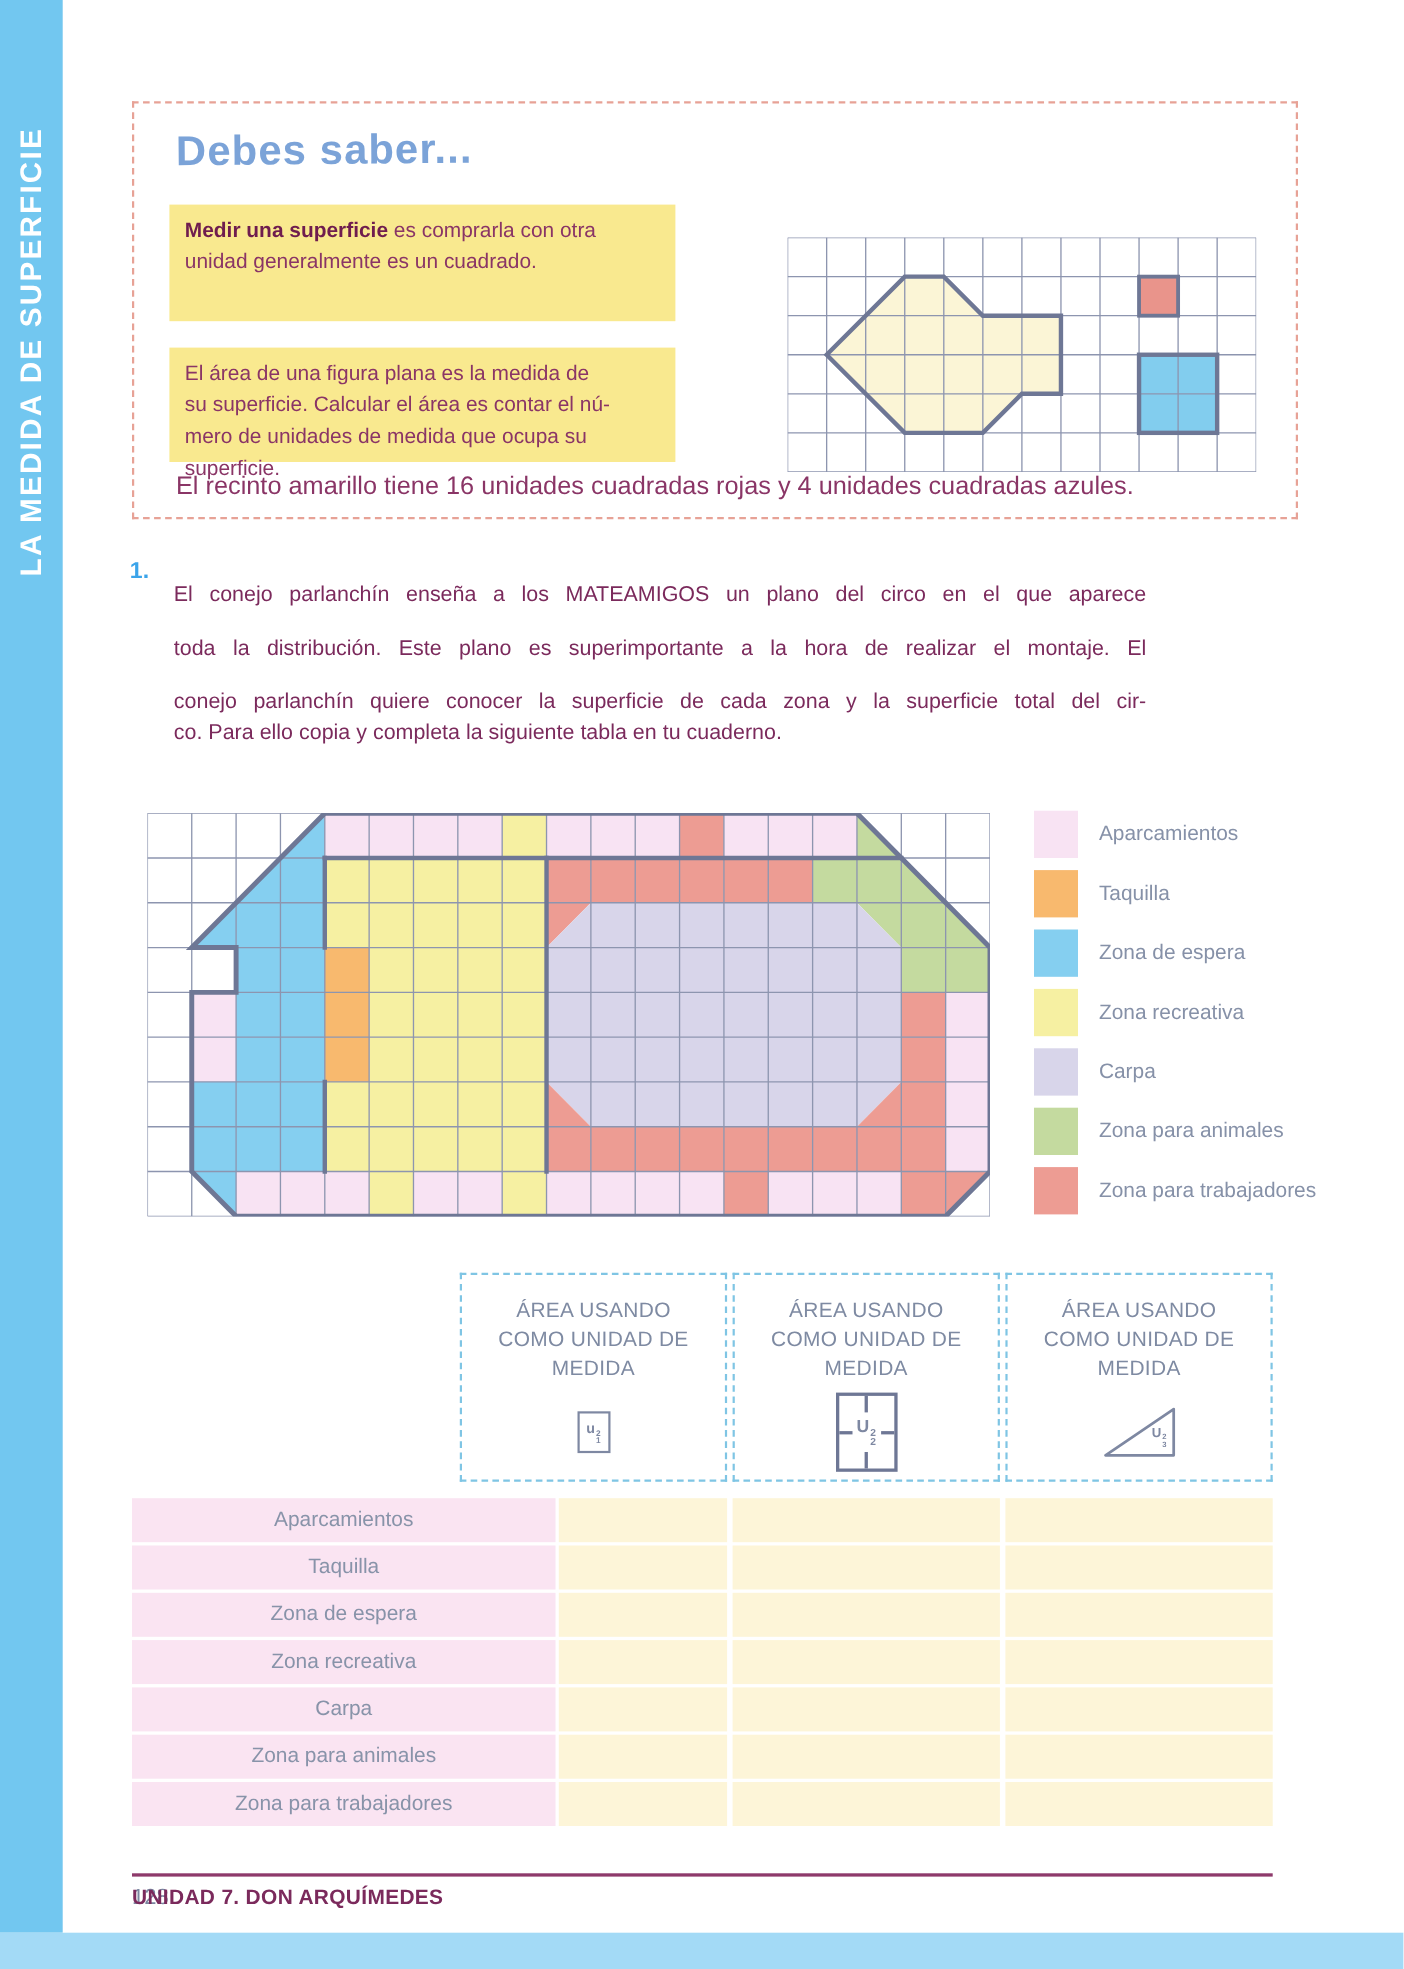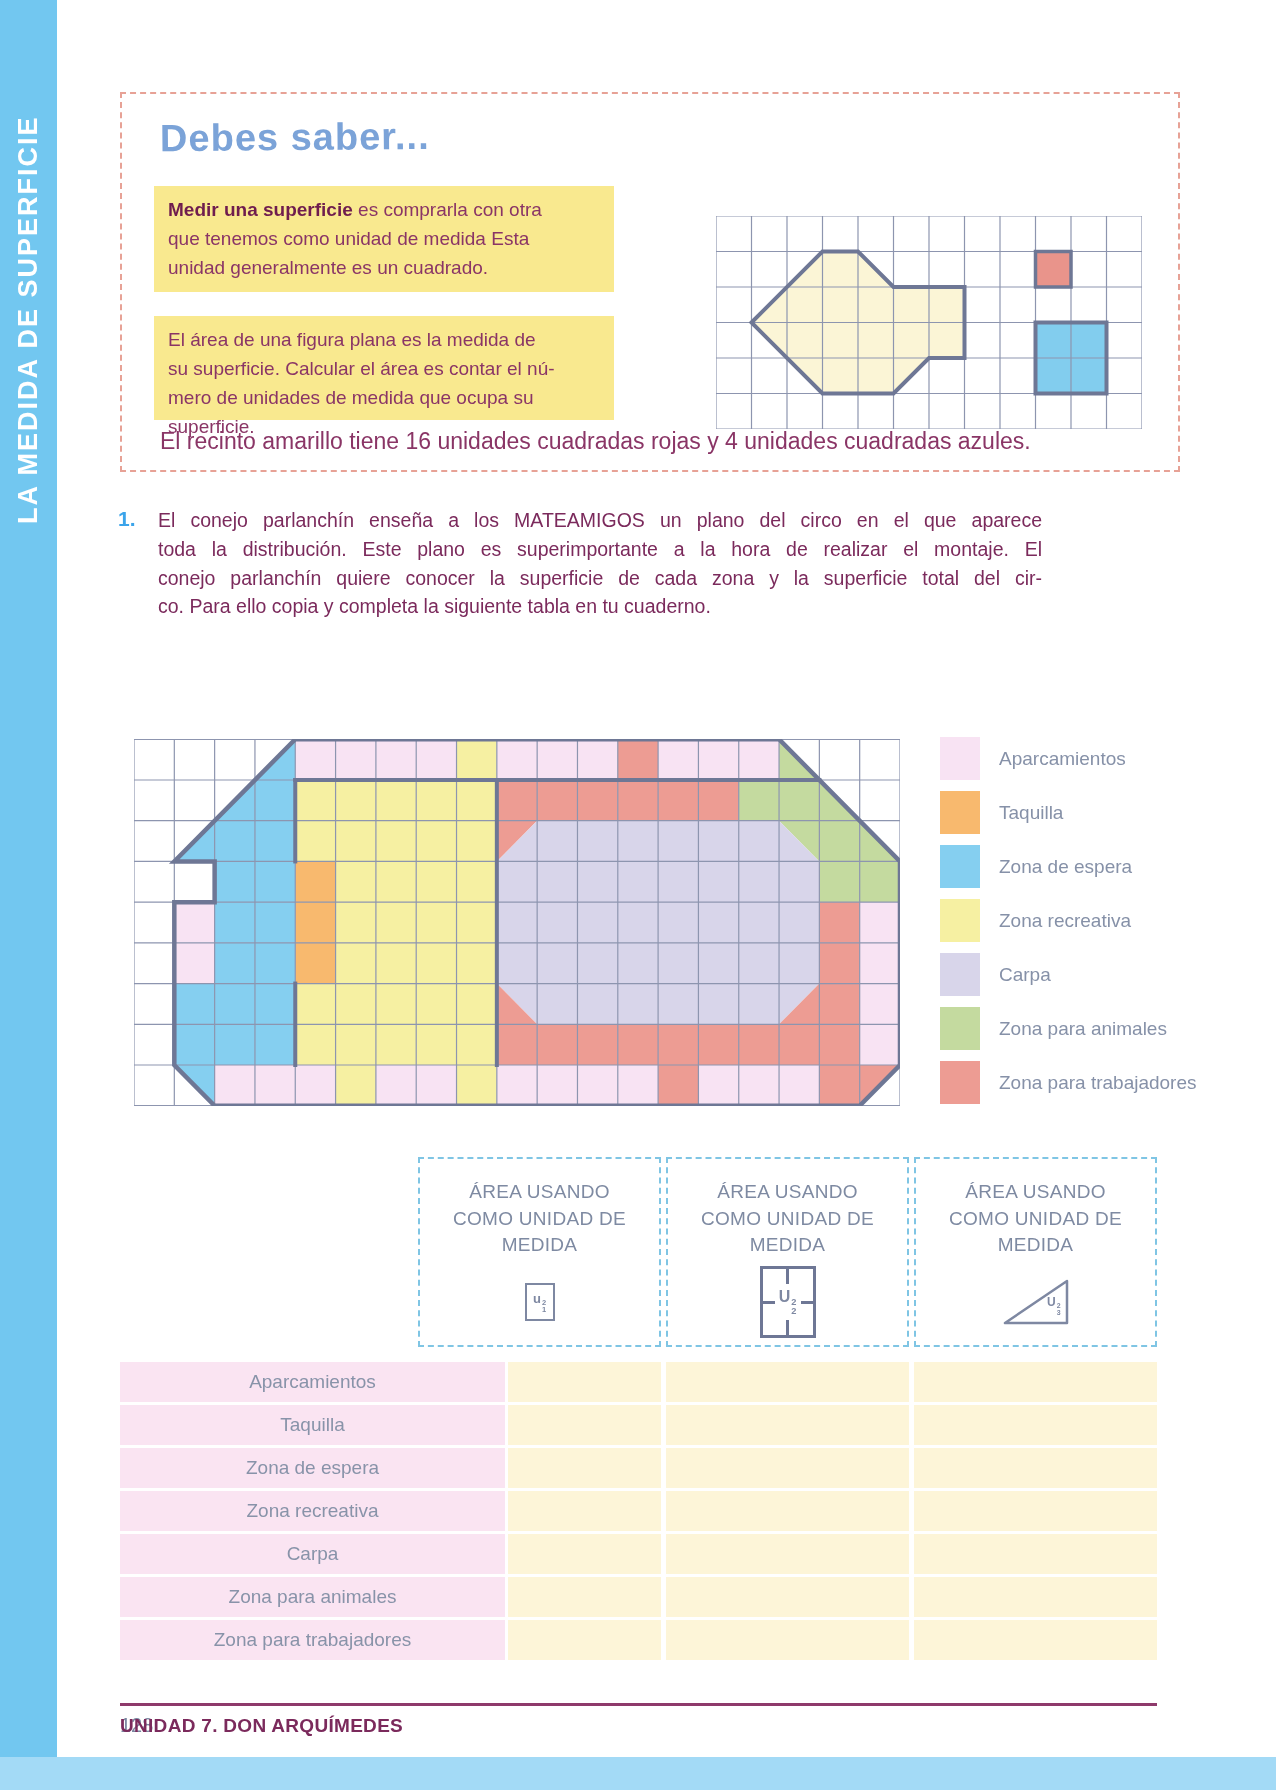--- a/index.html
+++ b/index.html
@@ -24,21 +24,21 @@
   .hl1 { top:92px; height:106px; }
   .hl2 { top:222px; height:104px; }
   .hl b { color:#6f1d4e; font-weight:bold; }
   .debes-caption { position:absolute; left:38px; top:334px; font-size:23px; color:#8a3566; }
   .figure-svg { position:absolute; left:594px; top:122px; }
 
   
   .ex-number { position:absolute; left:118px; top:507px; color:#3ba4ea; font-weight:bold; font-size:21px; }
   .exercise-text { position:absolute; left:158px; top:506px; width:884px;
     color:#7b2a5c; font-size:19.5px; line-height:28.8px; font-weight:500; }
-  .exercise-text .just { text-align:justify; text-align-last:justify; }
+  .exercise-text .just { text-align:justify; text-align-last:justify;margin-top:20px; }
 
   
   .map-svg { position:absolute; left:134px; top:739px; }
   .legend { position:absolute; left:940px; top:737px; }
   .legend-item { display:flex; align-items:center; margin-bottom:11px; height:43px; }
   .swatch { display:inline-block; width:40px; height:43px; flex:0 0 40px; }
   .legend-label { margin-left:19px; color:#8691a8; font-size:19px; white-space:nowrap; }
 
   
   .hdr-box { position:absolute; top:1157px; width:243px; height:190px;
@@ -84,21 +84,20 @@
 <div class="page">
 
   <div class="sidebar"></div>
   <div class="sidebar-title">LA MEDIDA DE SUPERFICIE</div>
   <div class="bottom-band"></div>
 
   <section class="debes-box">
     <h1 class="debes-title">Debes saber...</h1>
     <div class="hl hl1">
       <div><b>Medir una superficie</b><span> es comprarla con otra</span></div>
-      <div>que tenemos como unidad de medida Esta</div>
       <div>unidad generalmente es un cuadrado.</div>
     </div>
     <div class="hl hl2">
       <div>El área de una figura plana es la medida de</div>
       <div>su superficie. Calcular el área es contar el nú-</div>
       <div>mero de unidades de medida que ocupa su</div>
       <div>superficie.</div>
     </div>
     <svg class="figure-svg" id="figure-svg" width="426" height="213" viewBox="0 0 426 213">
         <rect x="0" y="0" width="426" height="213" fill="#ffffff"></rect>

